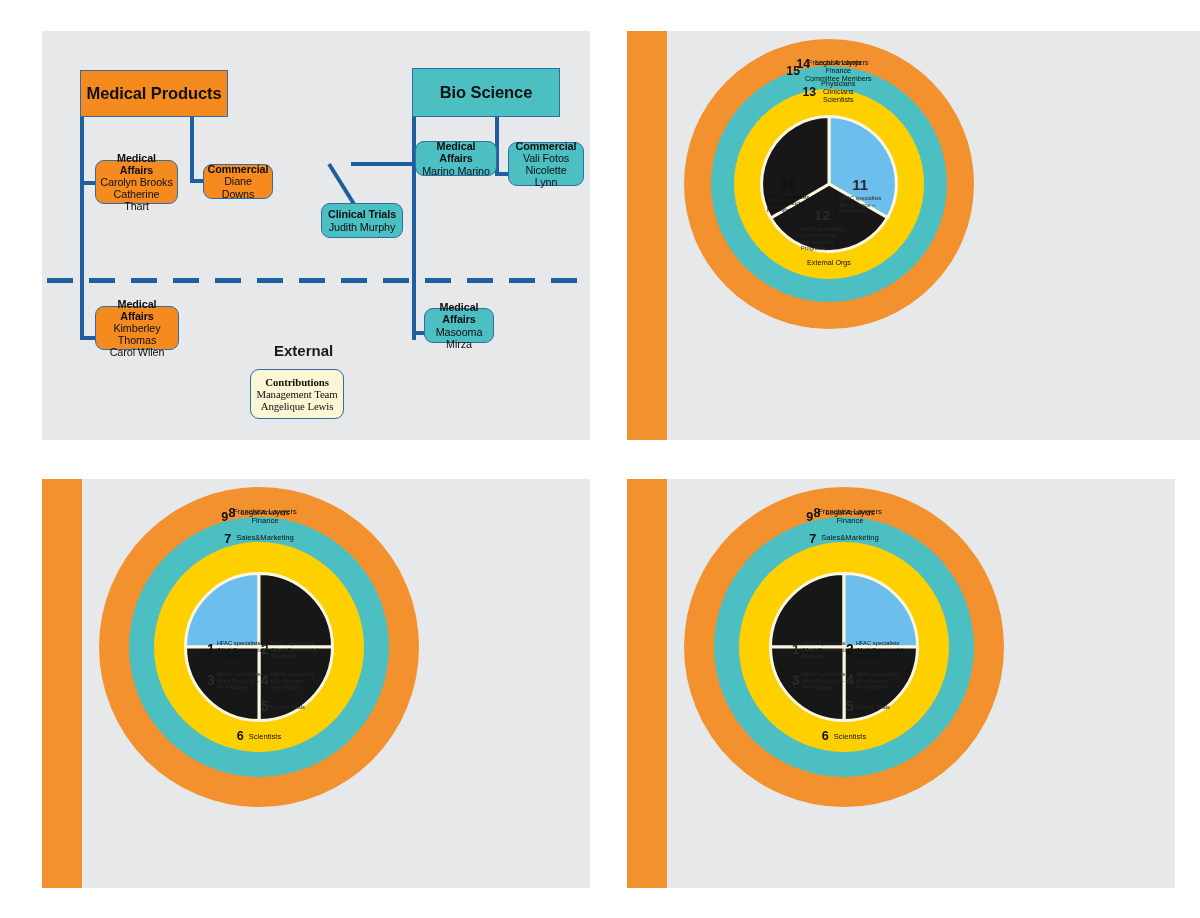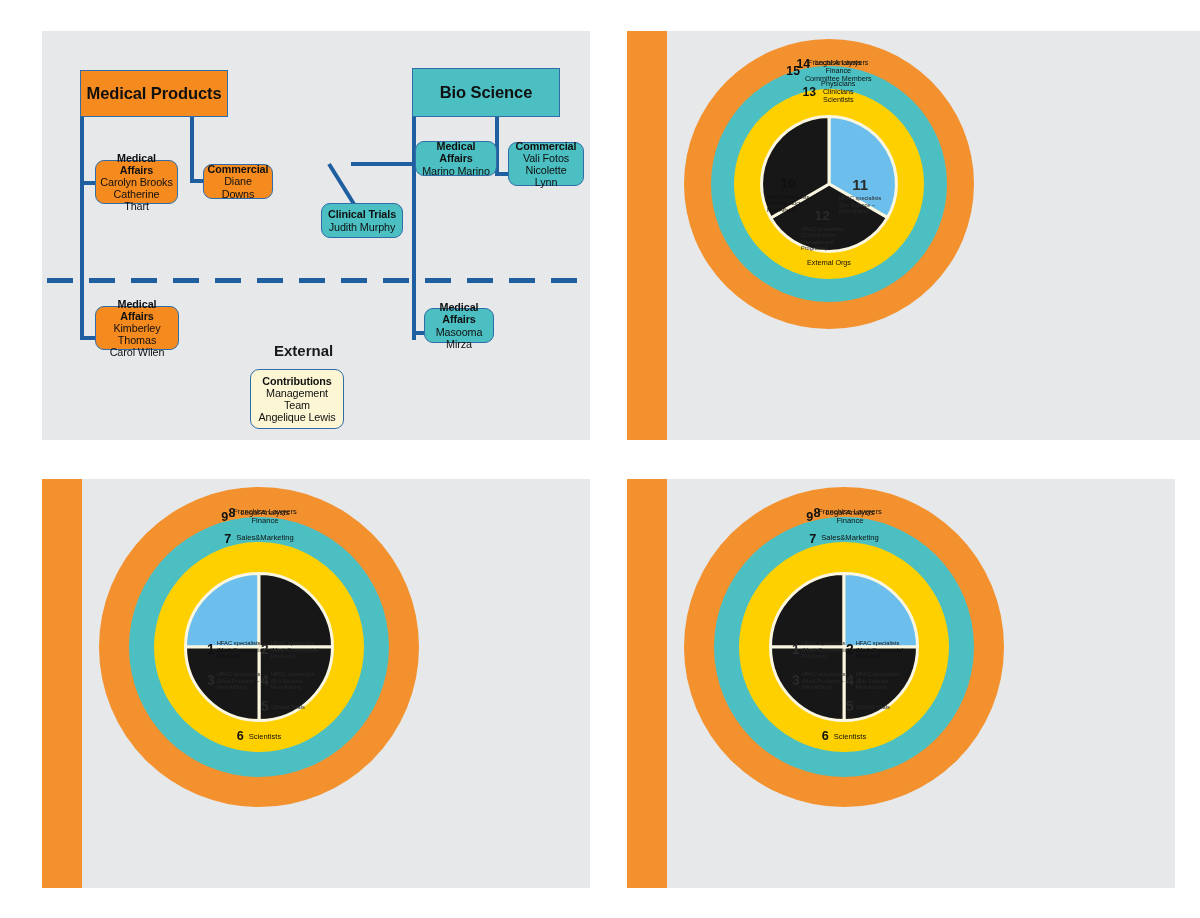--- a/index.html
+++ b/index.html
@@ -91,21 +91,21 @@
     <div class="node sm orange" style="left:53px;top:275px;width:84px;height:44px;">
       <span class="t">Medical Affairs</span>
       <span>Kimberley Thomas</span>
       <span>Carol Wilen</span>
     </div>
     <div class="node sm teal" style="left:382px;top:277px;width:70px;height:35px;">
       <span class="t">Medical Affairs</span>
       <span>Masooma Mirza</span>
     </div>
 
-    <div class="node sm cream" style="left:208px;top:338px;width:94px;height:60px;">
+    <div class="node sm cream" style="left:208px;top:338px;width:94px;height:50px;font-family:Liberation Serif, serif;">
       <span class="t">Contributions</span>
       <span>Management Team</span>
       <span>Angelique Lewis</span>
     </div>
 
     <div class="ext" style="left:232px;top:291px;margin-top:20px;">External</div>
   </div>
 </div>
 
 <div class="panel p2">

